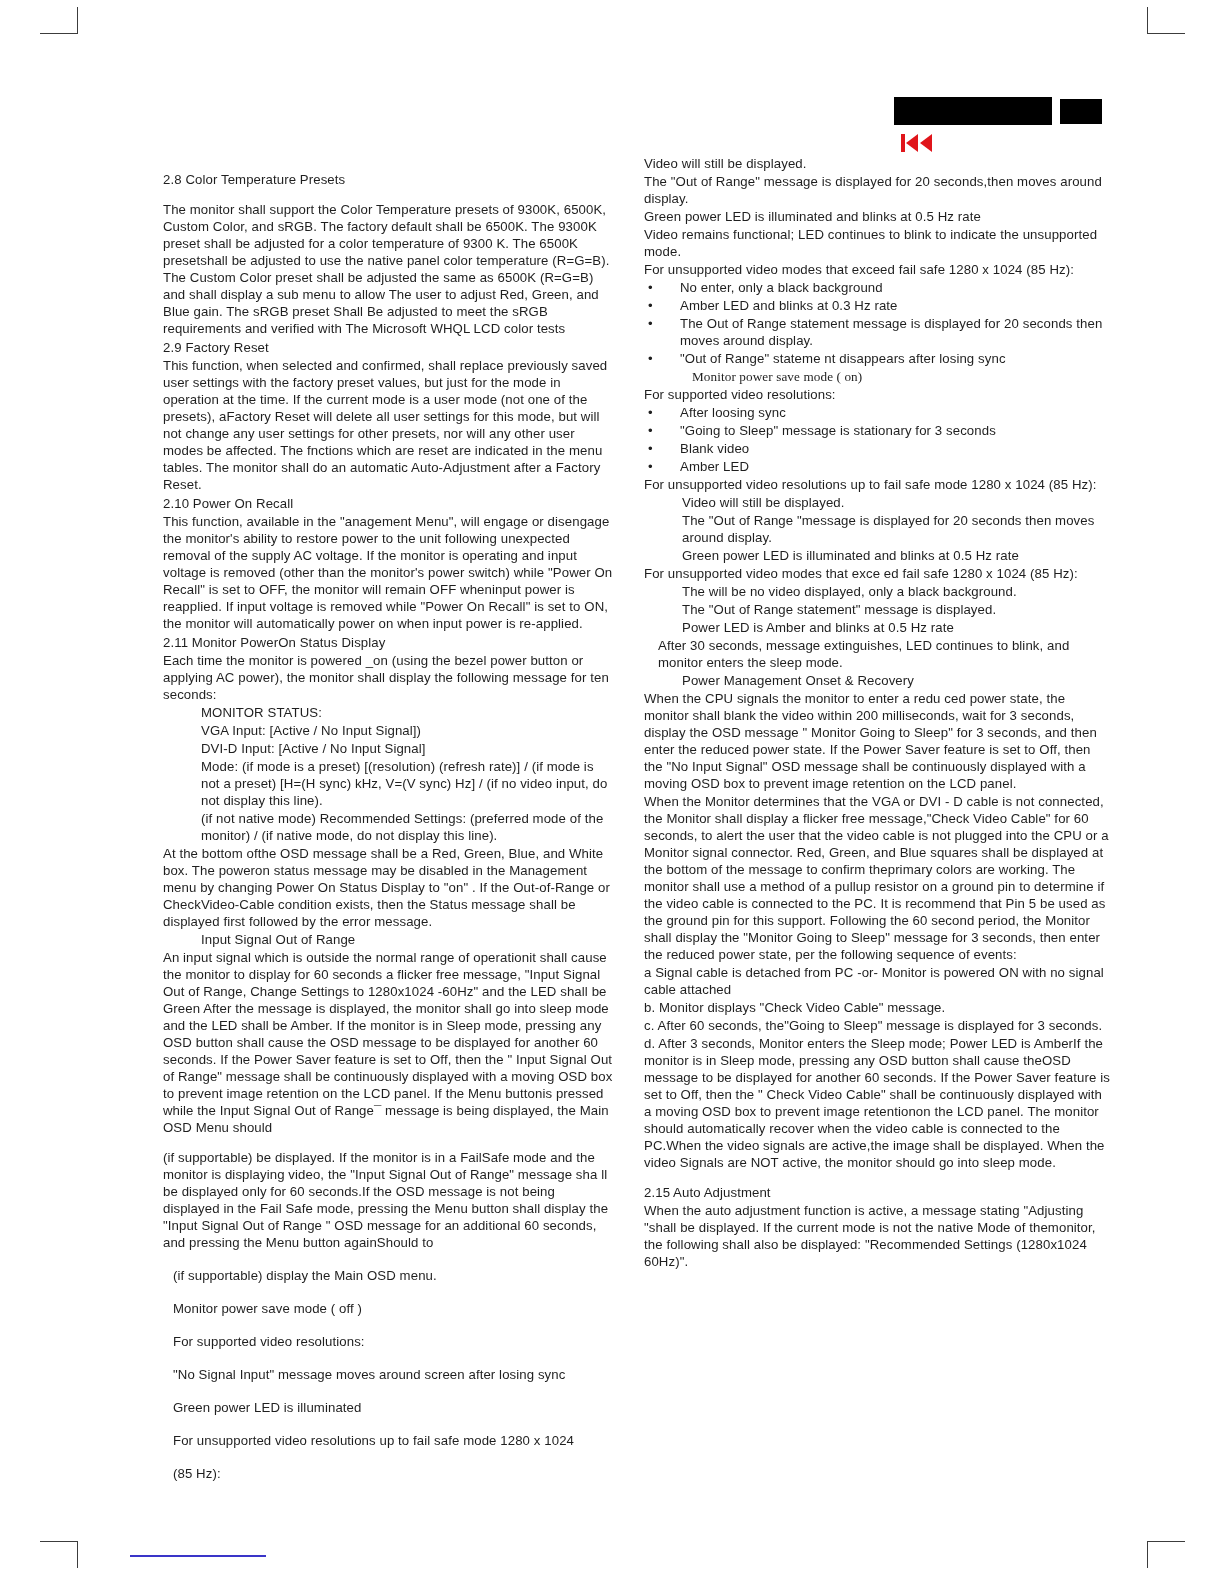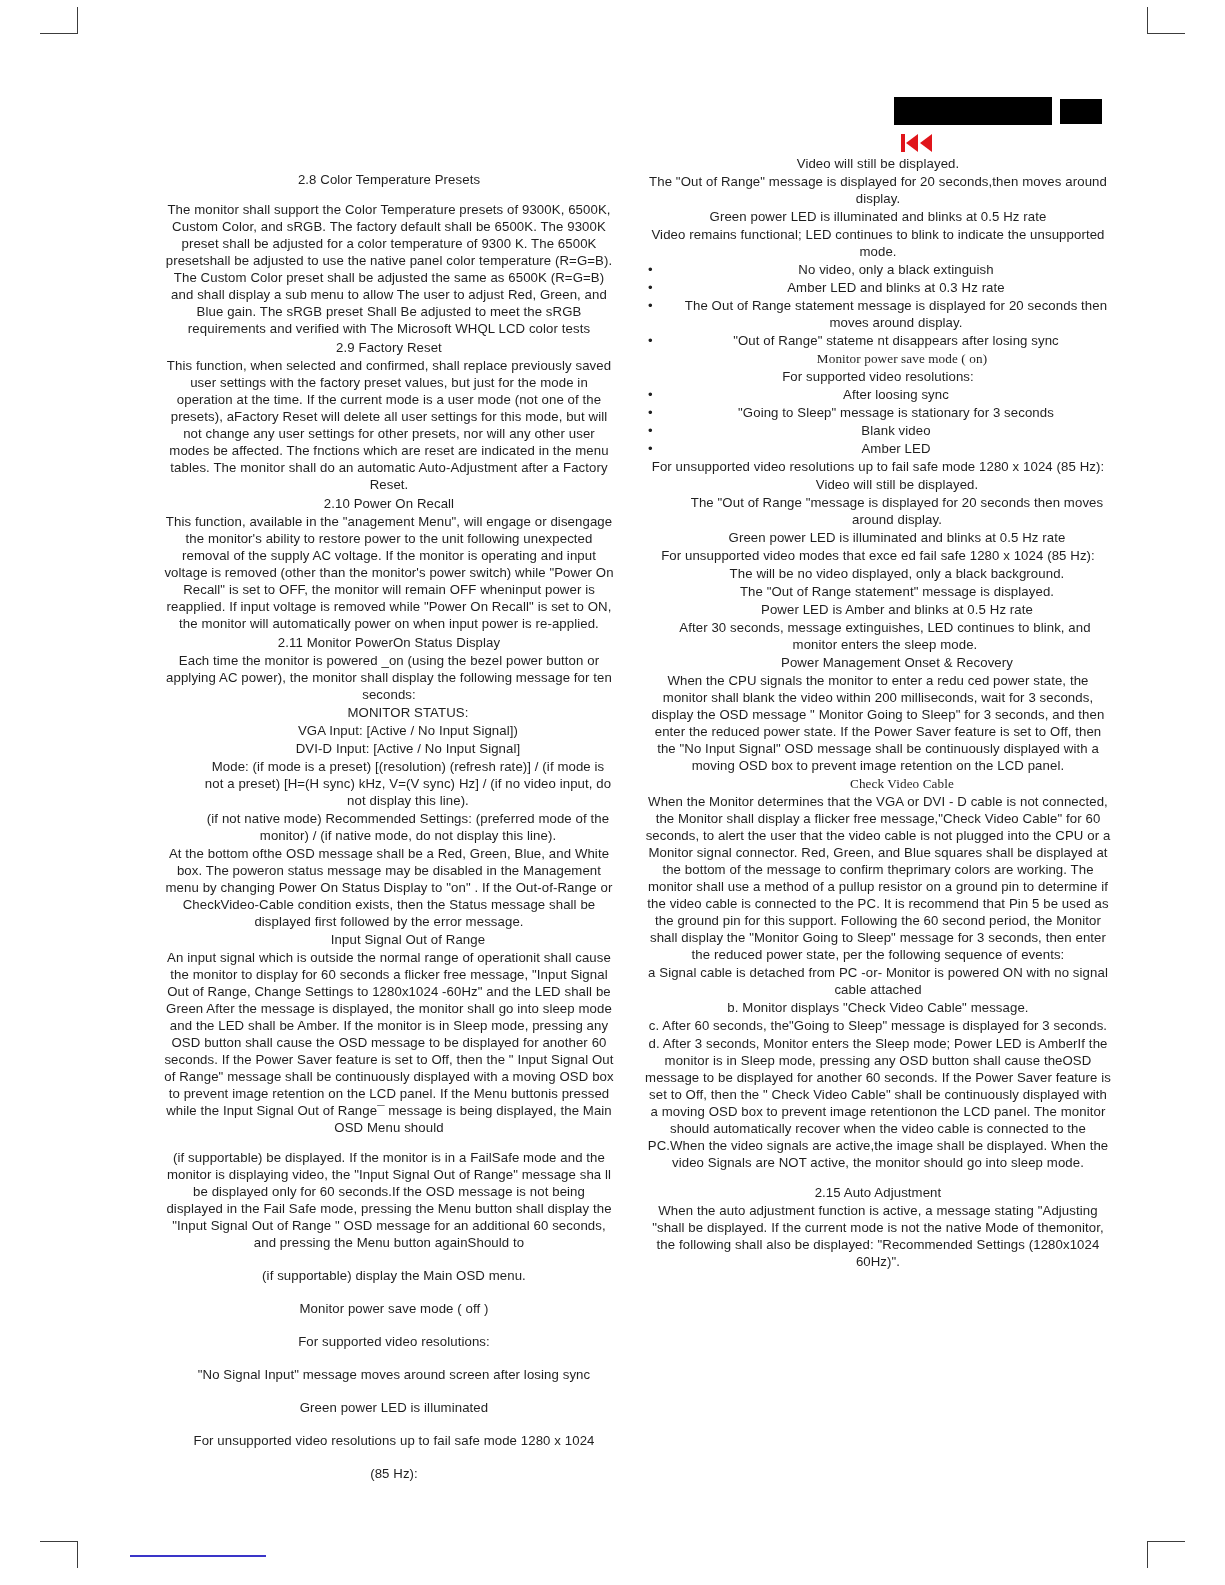--- a/index.html
+++ b/index.html
@@ -25,21 +25,20 @@
   .bar2 { position:absolute; left:1060px; top:99px; width:42px;  height:25px; background:var(--redaction,#000); }
   .rewind { position:absolute; left:901px; top:131px; width:32px; height:24px; color:var(--rewind-icon,#e0151b); cursor:pointer; }
   .rewind svg { display:block; width:100%; height:100%; }
 
   
   .col {
     position:absolute;
     font-size:13.2px; line-height:17px;
     color:var(--text,#1f1f1f);
     letter-spacing:0.1px;
-    text-align:center;
   }
   .col.left  { left:163px; top:169px; width:452px; }
   .col.right { left:644px; top:154px; width:468px; }
 
   .blk { margin-top:1px; }
   .blk.heading   { margin-top:2px; }
   .blk.gap       { margin-top:13px; }
   .blk.line      { padding-left:10px;margin-top:16px; }
   .blk.indent    { padding-left:38px; }
   .blk.indent2   { padding-left:48px;font-family:Liberation Serif, serif; }
@@ -98,42 +97,42 @@
       <div class="blk line">"No Signal Input" message moves around screen after losing sync</div>
       <div class="blk line">Green power LED is illuminated</div>
       <div class="blk line">For unsupported video resolutions up to fail safe mode 1280 x 1024</div>
       <div class="blk line">(85 Hz):</div>
     </div>
   <div class="col right" id="col-right">
       <div class="blk para">Video will still be displayed.</div>
       <div class="blk para">The "Out of Range" message is displayed for 20 seconds,then moves around display.</div>
       <div class="blk para">Green power LED is illuminated and blinks at 0.5 Hz rate</div>
       <div class="blk para">Video remains functional; LED continues to blink to indicate the unsupported mode.</div>
-      <div class="blk bullet"><span class="dot">•</span><span>No video, only a black extinguish</span></div>
+      <div class="blk para">For unsupported video modes that exceed fail safe 1280 x 1024 (85 Hz):</div>
+      <div class="blk bullet"><span class="dot">•</span><span>No enter, only a black background</span></div>
       <div class="blk bullet"><span class="dot">•</span><span>Amber LED and blinks at 0.3 Hz rate</span></div>
       <div class="blk bullet"><span class="dot">•</span><span>The Out of Range statement message is displayed for 20 seconds then moves around display.</span></div>
       <div class="blk bullet"><span class="dot">•</span><span>"Out of Range" stateme nt disappears after losing sync</span></div>
       <div class="blk indent2">Monitor power save mode ( on)</div>
       <div class="blk para">For supported video resolutions:</div>
       <div class="blk bullet"><span class="dot">•</span><span>After loosing sync</span></div>
       <div class="blk bullet"><span class="dot">•</span><span>"Going to Sleep" message is stationary for 3 seconds</span></div>
       <div class="blk bullet"><span class="dot">•</span><span>Blank video</span></div>
       <div class="blk bullet"><span class="dot">•</span><span>Amber LED</span></div>
       <div class="blk para">For unsupported video resolutions up to fail safe mode 1280 x 1024   (85 Hz):</div>
       <div class="blk indent">Video will still be displayed.</div>
       <div class="blk indent">The "Out of Range "message is displayed for 20 seconds then moves around display.</div>
       <div class="blk indent">Green power LED is illuminated and blinks at 0.5 Hz rate</div>
       <div class="blk para">For unsupported video modes that exce ed fail safe 1280 x 1024 (85 Hz):</div>
       <div class="blk indent">The will be no video displayed, only a black background.</div>
       <div class="blk indent">The "Out of Range statement" message is displayed.</div>
       <div class="blk indent">Power LED is Amber and blinks at 0.5 Hz rate</div>
       <div class="blk indent-sm">After 30 seconds, message extinguishes, LED continues to blink, and monitor enters the sleep mode.</div>
       <div class="blk indent">Power Management Onset &amp; Recovery</div>
       <div class="blk para">When the CPU signals the monitor to enter a redu ced power state, the monitor shall blank the video within 200 milliseconds, wait for 3 seconds, display the OSD message " Monitor  Going to Sleep" for 3 seconds, and then enter the reduced power state. If the Power Saver feature is set to Off, then the   "No Input Signal" OSD message shall be continuously displayed with a moving OSD box to prevent image retention on the LCD panel.</div>
-      <div class="blk indent2">Check Video Cable</div>
       <div class="blk para">When the Monitor determines that the VGA or DVI - D cable is not connected, the Monitor shall display a  flicker free message,"Check Video Cable" for 60 seconds, to alert the user that the video cable is not plugged into the CPU or a Monitor signal connector.  Red, Green, and Blue squares shall be displayed at the bottom of the message to confirm theprimary colors are working. The monitor shall use a method of a pullup resistor on a ground pin to determine if the video cable is connected to the PC.  It is recommend that Pin 5 be used as the ground pin for this support.  Following the 60 second period, the Monitor shall display the   "Monitor Going to Sleep" message for 3 seconds, then enter the reduced power state, per the following sequence of events:</div>
       <div class="blk para">a Signal cable is detached from PC  -or-  Monitor is powered ON with no   signal cable   attached</div>
       <div class="blk para">b. Monitor displays "Check Video Cable" message.</div>
       <div class="blk para">c. After 60 seconds, the"Going to Sleep" message is displayed for 3 seconds.</div>
       <div class="blk para">d. After 3 seconds, Monitor enters the Sleep mode; Power LED is AmberIf the monitor is in Sleep mode, pressing any OSD button shall cause theOSD message to be displayed for another 60 seconds. If the Power Saver feature is set to Off, then the " Check Video Cable" shall be continuously displayed with a moving OSD box to prevent image retentionon the LCD panel.  The monitor should automatically recover when the video cable is connected to the PC.When the video signals are active,the image shall be displayed. When the video Signals are NOT active, the monitor should go into sleep mode.</div>
       <div class="blk heading gap">2.15 Auto Adjustment</div>
       <div class="blk para">When the auto adjustment function is active, a message stating "Adjusting "shall be displayed.  If the current mode is not the native Mode of themonitor, the following shall also be displayed: "Recommended Settings (1280x1024 60Hz)".</div>
     </div>
 
   <div class="footer-link"></div>

